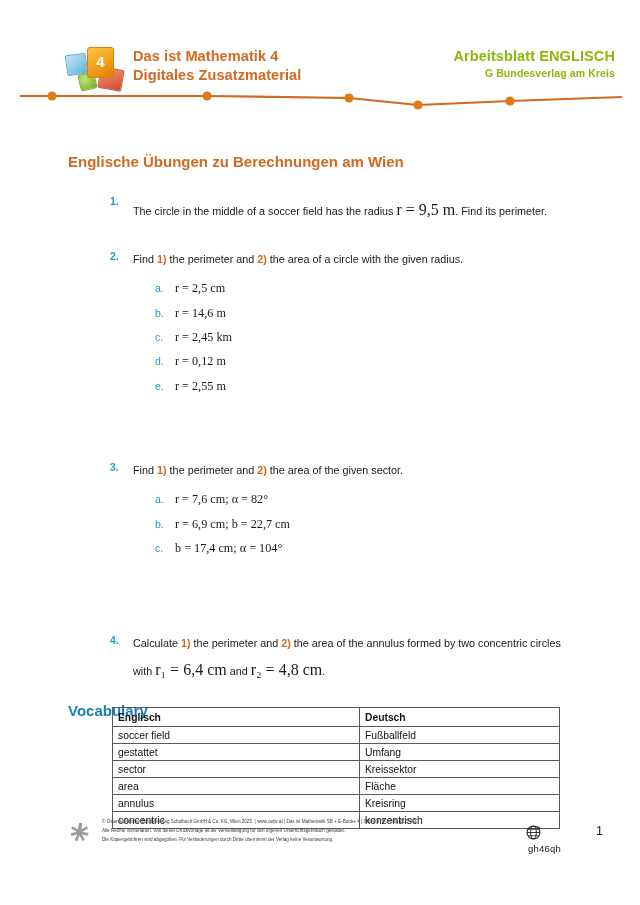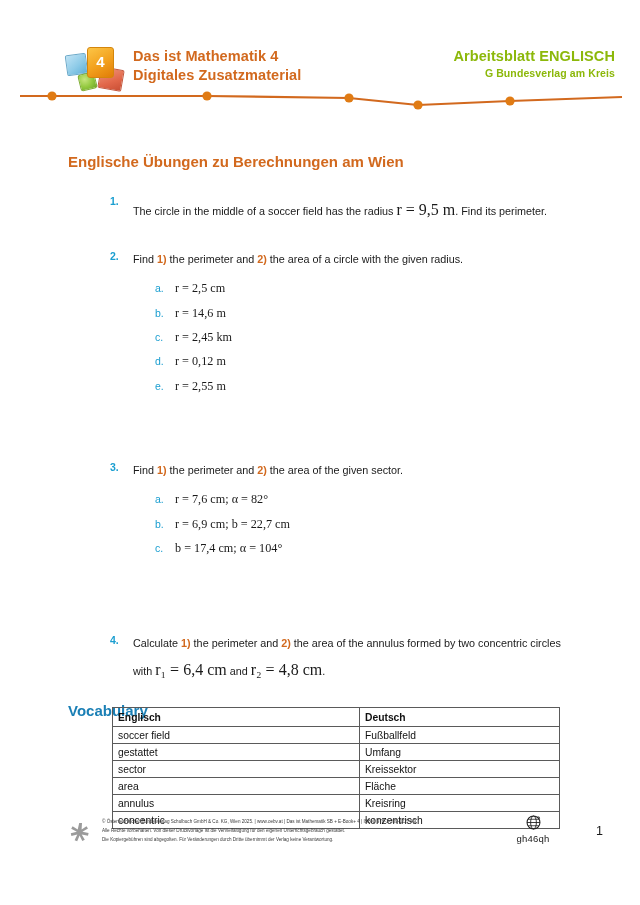--- a/index.html
+++ b/index.html
@@ -226,23 +226,23 @@
   .footer-text {
     position: absolute;
     left: 102px; top: 10px;
     width: 380px;
     font-size: 4.6px;
     line-height: 1.95;
     color: #3a3a3a;
   }
   .globe-wrap {
     position: absolute;
-    left: 505px; top: 6px;
+    left: 505px; top: 16px;
     width: 56px;
-    text-align: center;
+    text-align: right;
   }
   .globe-icon { display: block; margin: 0 auto; }
   .globe-code {
     font-size: 9.5px;
     color: #1a1a1a;
     margin-top: 2px;
     letter-spacing: 0.2px;
   }
   .page-num {
     position: absolute;

